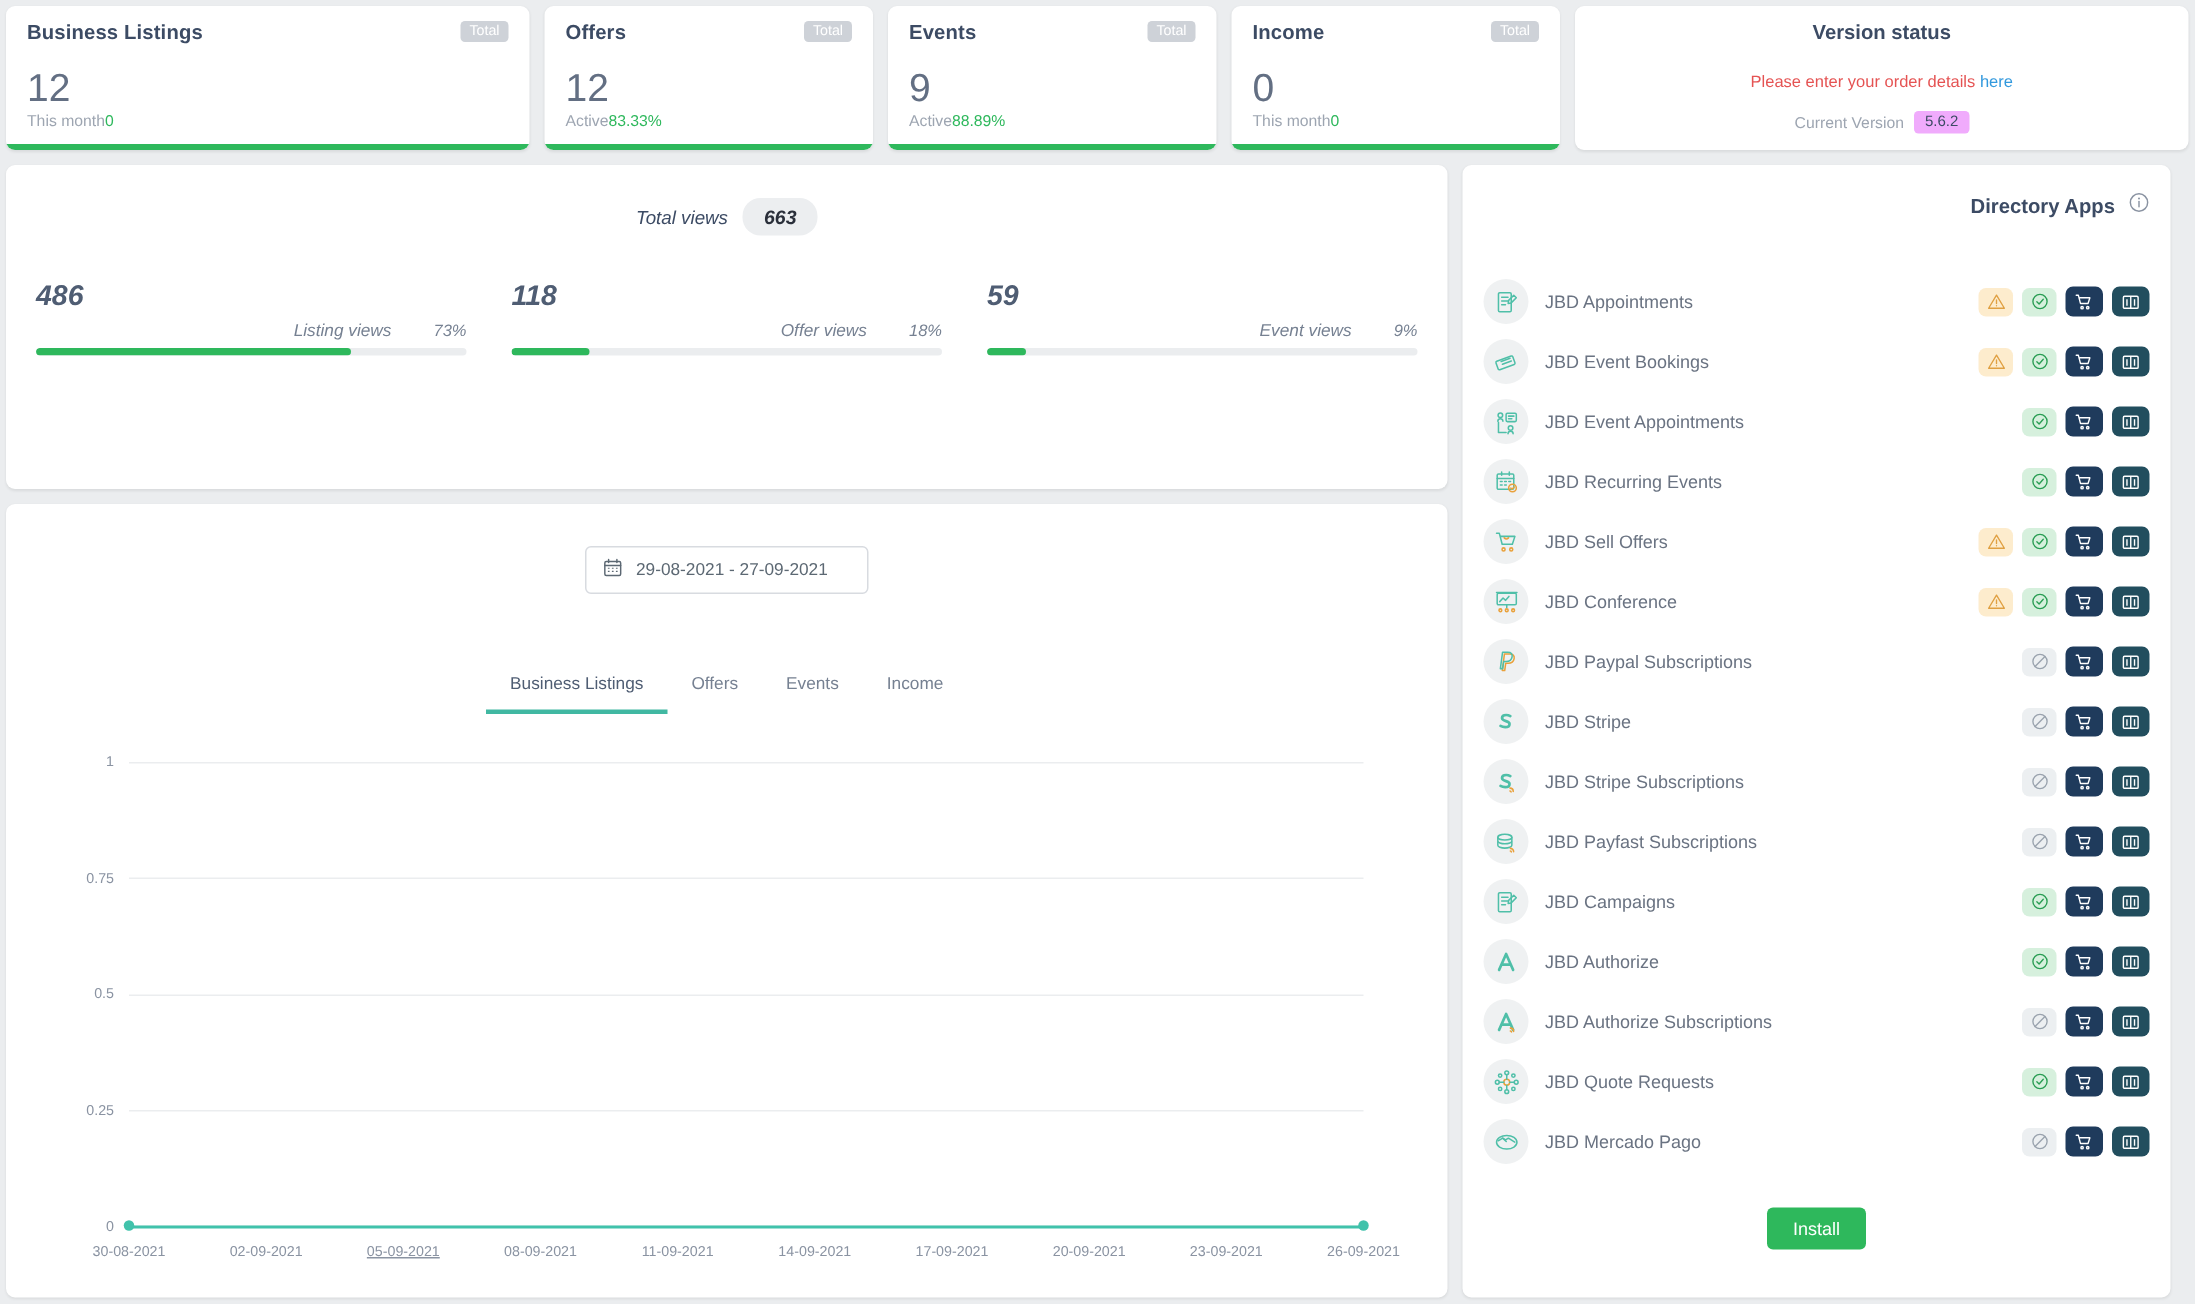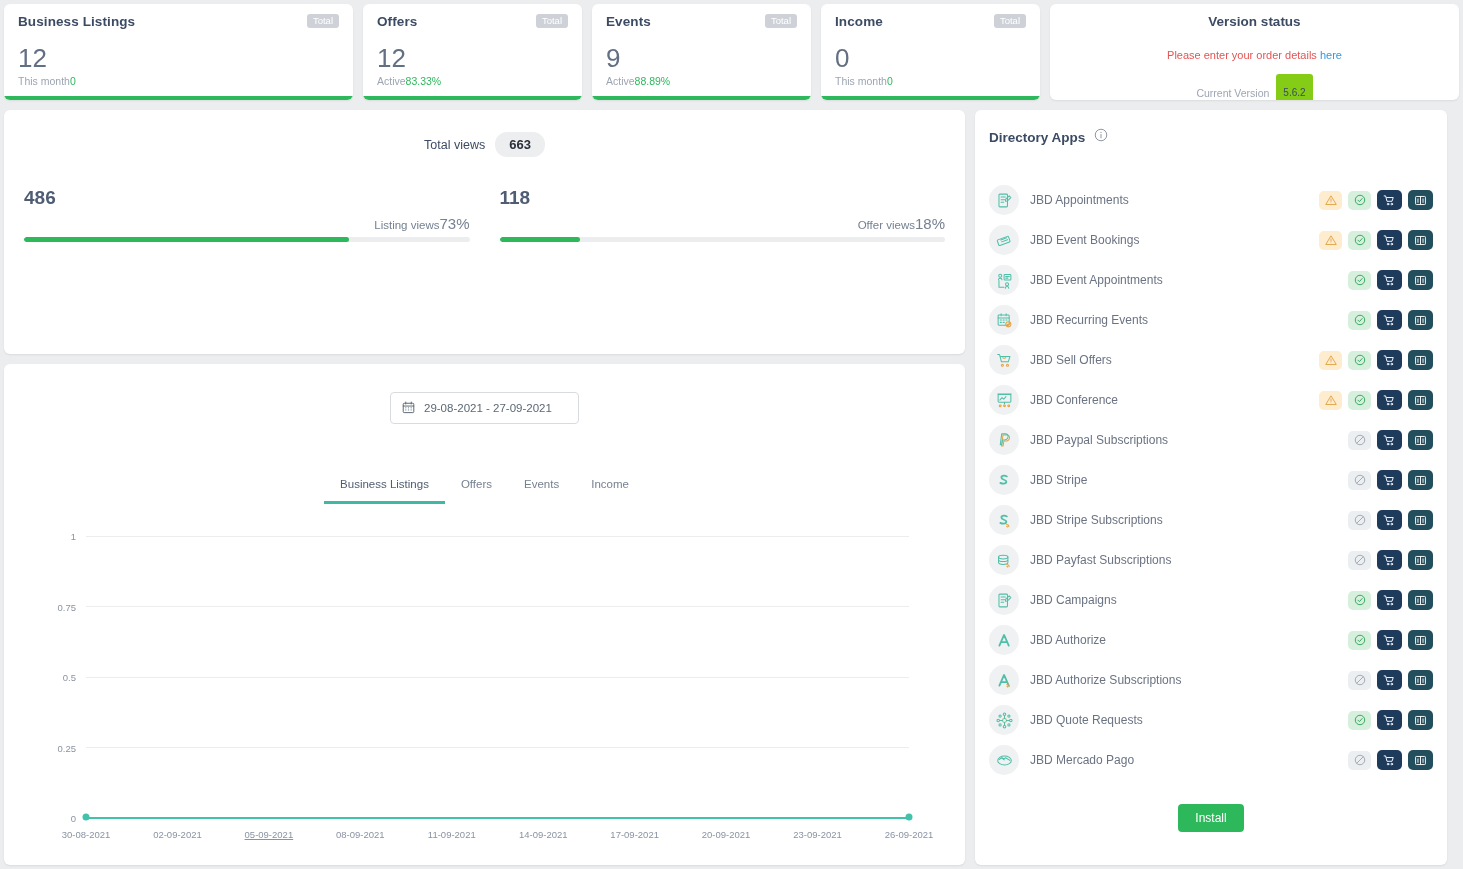--- a/index.html
+++ b/index.html
@@ -37,41 +37,41 @@
   .stat-sub { font-size: 10.5px; color: #9da5b1; }
   .stat-pct { font-size: 10.5px; color: #2eb85c; }
 
   
   .version-card { flex: 1 1 auto; padding: 10px 14px 0 14px; text-align: center; }
   .version-card .bar-bottom { background: #3399dd; }
   .version-title { font-size: 13.5px; color: #3c4b64; font-weight: bold; }
   .version-msg { font-size: 11px; color: #e55353; margin-top: 20px; }
   .version-msg a { color: #3399dd; text-decoration: none; }
   .version-line { margin-top: 13px; font-size: 10.5px; color: #9da5b1; display:flex; justify-content:center; align-items:center; gap:7px; }
-  .chip-version { background: #84cc16; color: #3c4b64; font-size: 10px; padding: 13px 7px; border-radius: 3px; }
+  .chip-version { background: #f0abfc; color: #3c4b64; font-size: 10px; padding: 2px 7px; border-radius: 3px; }
 
   
   .main { display: flex; gap: 10px; margin-top: 10px; height: 755px; }
   .left-col { width: 961px; display: flex; flex-direction: column; gap: 10px; }
 
   
-  .views-card { height: 244px; padding: 22px 20px 12px 20px; }
+  .views-card { height: 216px; padding: 22px 20px 12px 20px; font-style: italic; }
   .views-head { text-align: center; display:flex; justify-content:center; align-items:center; gap:10px; }
   .views-head-label { font-size: 12.5px; color: #3c4b64; }
   .views-total-chip {
     background: #eceef0; color: #2a2f3a; font-weight: bold;
     font-size: 13px; padding: 5px 14px; border-radius: 12px;
   }
   .views-metrics { display: flex; gap: 0; margin-top: 30px; }
   .metric { flex: 1; padding-right: 30px; }
   .metric:last-child { padding-right: 0; }
   .metric-value { font-size: 19px; font-weight: bold; color: #4f5d73; }
   .metric-row { display: flex; justify-content: flex-end; align-items: baseline; margin-top: 6px; }
   .metric-label { font-size: 11.5px; color: #768192; }
-  .metric-pct { font-size: 15px; color: #768192; }
+  .metric-pct { font-size: 11px; color: #768192; margin-left: 28px; }
   .prog-track { height: 5px; background: #ebedef; border-radius: 3px; margin-top: 5px; overflow: hidden; }
   .prog-fill { height: 100%; background: #2eb85c; border-radius: 3px; }
 
   
   .chart-card { flex: 1; padding: 28px 18px 12px 18px; display: flex; flex-direction: column; align-items: center; }
   .daterange {
     width: 189px; height: 32px; border: 1px solid #d8dbe0; border-radius: 4px;
     display: flex; align-items: center; gap: 9px; padding: 0 11px;
     font-size: 11.5px; color: #5c6873; background: #fff;
   }
@@ -84,21 +84,21 @@
   .chartwrap { position: relative; width: 100%; flex: 1; margin-top: 22px; }
   .plot { position: absolute; left: 64px; right: 38px; top: 10px; bottom: 36px; }
   .gridline { position: absolute; left: 0; right: 0; height: 1px; background: #ebedef; }
   .ytick { position: absolute; right: calc(100% + 10px); font-size: 9.5px; color: #8a93a2; transform: translateY(-50%); white-space: nowrap; }
   .series-line { position: absolute; left: 0; right: 0; height: 2px; background: #41c2ab; }
   .dot { position: absolute; width: 7px; height: 7px; border-radius: 50%; background: #41c2ab; transform: translate(-50%,-50%); }
   .xtick { position: absolute; top: calc(100% + 12px); font-size: 9.5px; color: #8a93a2; transform: translateX(-50%); white-space: nowrap; }
 
   
   .apps-card { width: 472px; padding: 18px 14px 0 14px; }
-  .apps-head { text-align: center; display: flex; justify-content: flex-start; align-items: center; gap: 9px; }
+  .apps-head { text-align: center; display: flex; justify-content: flex-end; align-items: center; gap: 9px; }
   .apps-title { font-size: 13.5px; color: #3c4b64; font-weight: bold; }
   .apps-list { margin-top: 34px; }
   .app-row { display: flex; align-items: center; height: 40px; }
   .app-ico {
     width: 30px; height: 30px; border-radius: 50%; background: #eff1f2;
     display: flex; align-items: center; justify-content: center; flex: 0 0 30px;
   }
   .app-name { font-size: 12px; color: #6a7382; margin-left: 11px; flex: 1; }
   .app-actions { display: flex; align-items: center; gap: 6px; }
   .act {
@@ -210,20 +210,30 @@
             </div>
           </div>
           <div class="metric">
             <div class="metric-value">118</div>
             <div class="metric-row">
               <span class="metric-label">Offer views</span>
               <span class="metric-pct">18%</span>
             </div>
             <div class="prog-track">
               <div class="prog-fill" style="width: 18%;"></div>
+            </div>
+          </div>
+          <div class="metric">
+            <div class="metric-value">59</div>
+            <div class="metric-row">
+              <span class="metric-label">Event views</span>
+              <span class="metric-pct">9%</span>
+            </div>
+            <div class="prog-track">
+              <div class="prog-fill" style="width: 9%;"></div>
             </div>
           </div>
         </div>
       </div>
 
       <div class="card chart-card">
         <div class="daterange">
           <span>
             <svg width="13" height="13" viewBox="0 0 16 16" fill="none" stroke="#5c6873" stroke-width="1.2">
               <rect x="1.5" y="2.8" width="13" height="11.5" rx="1.2"></rect>

